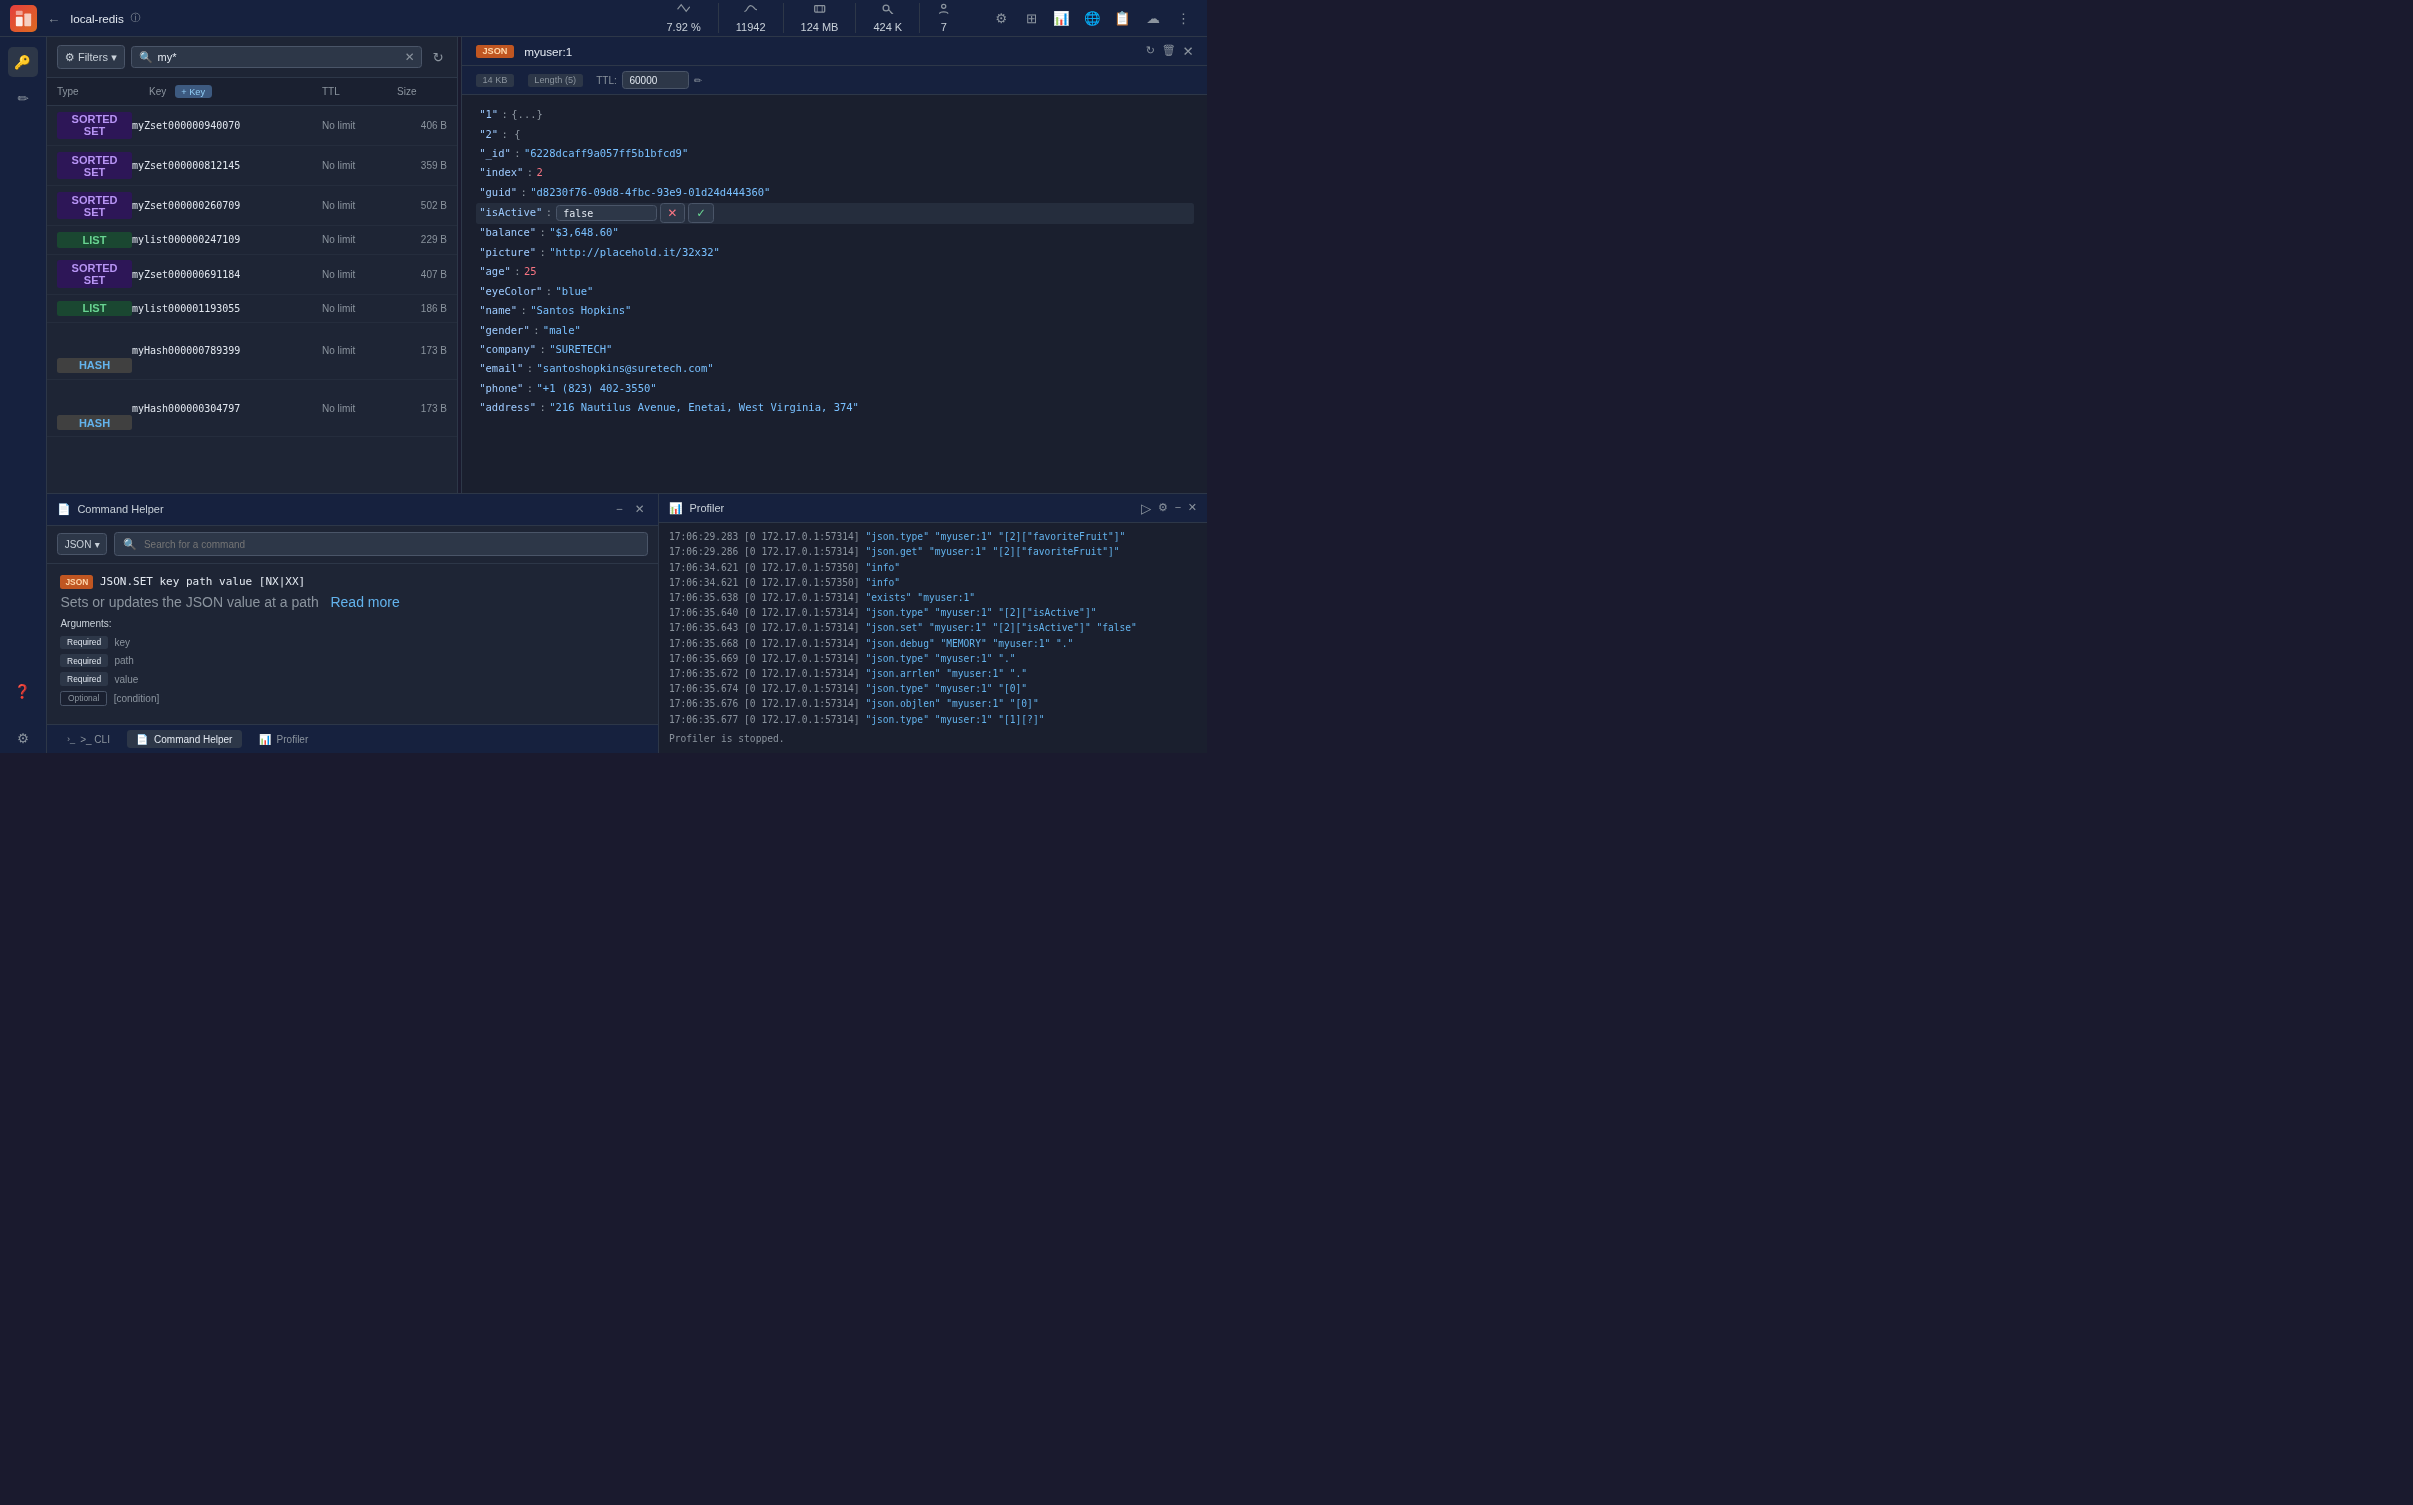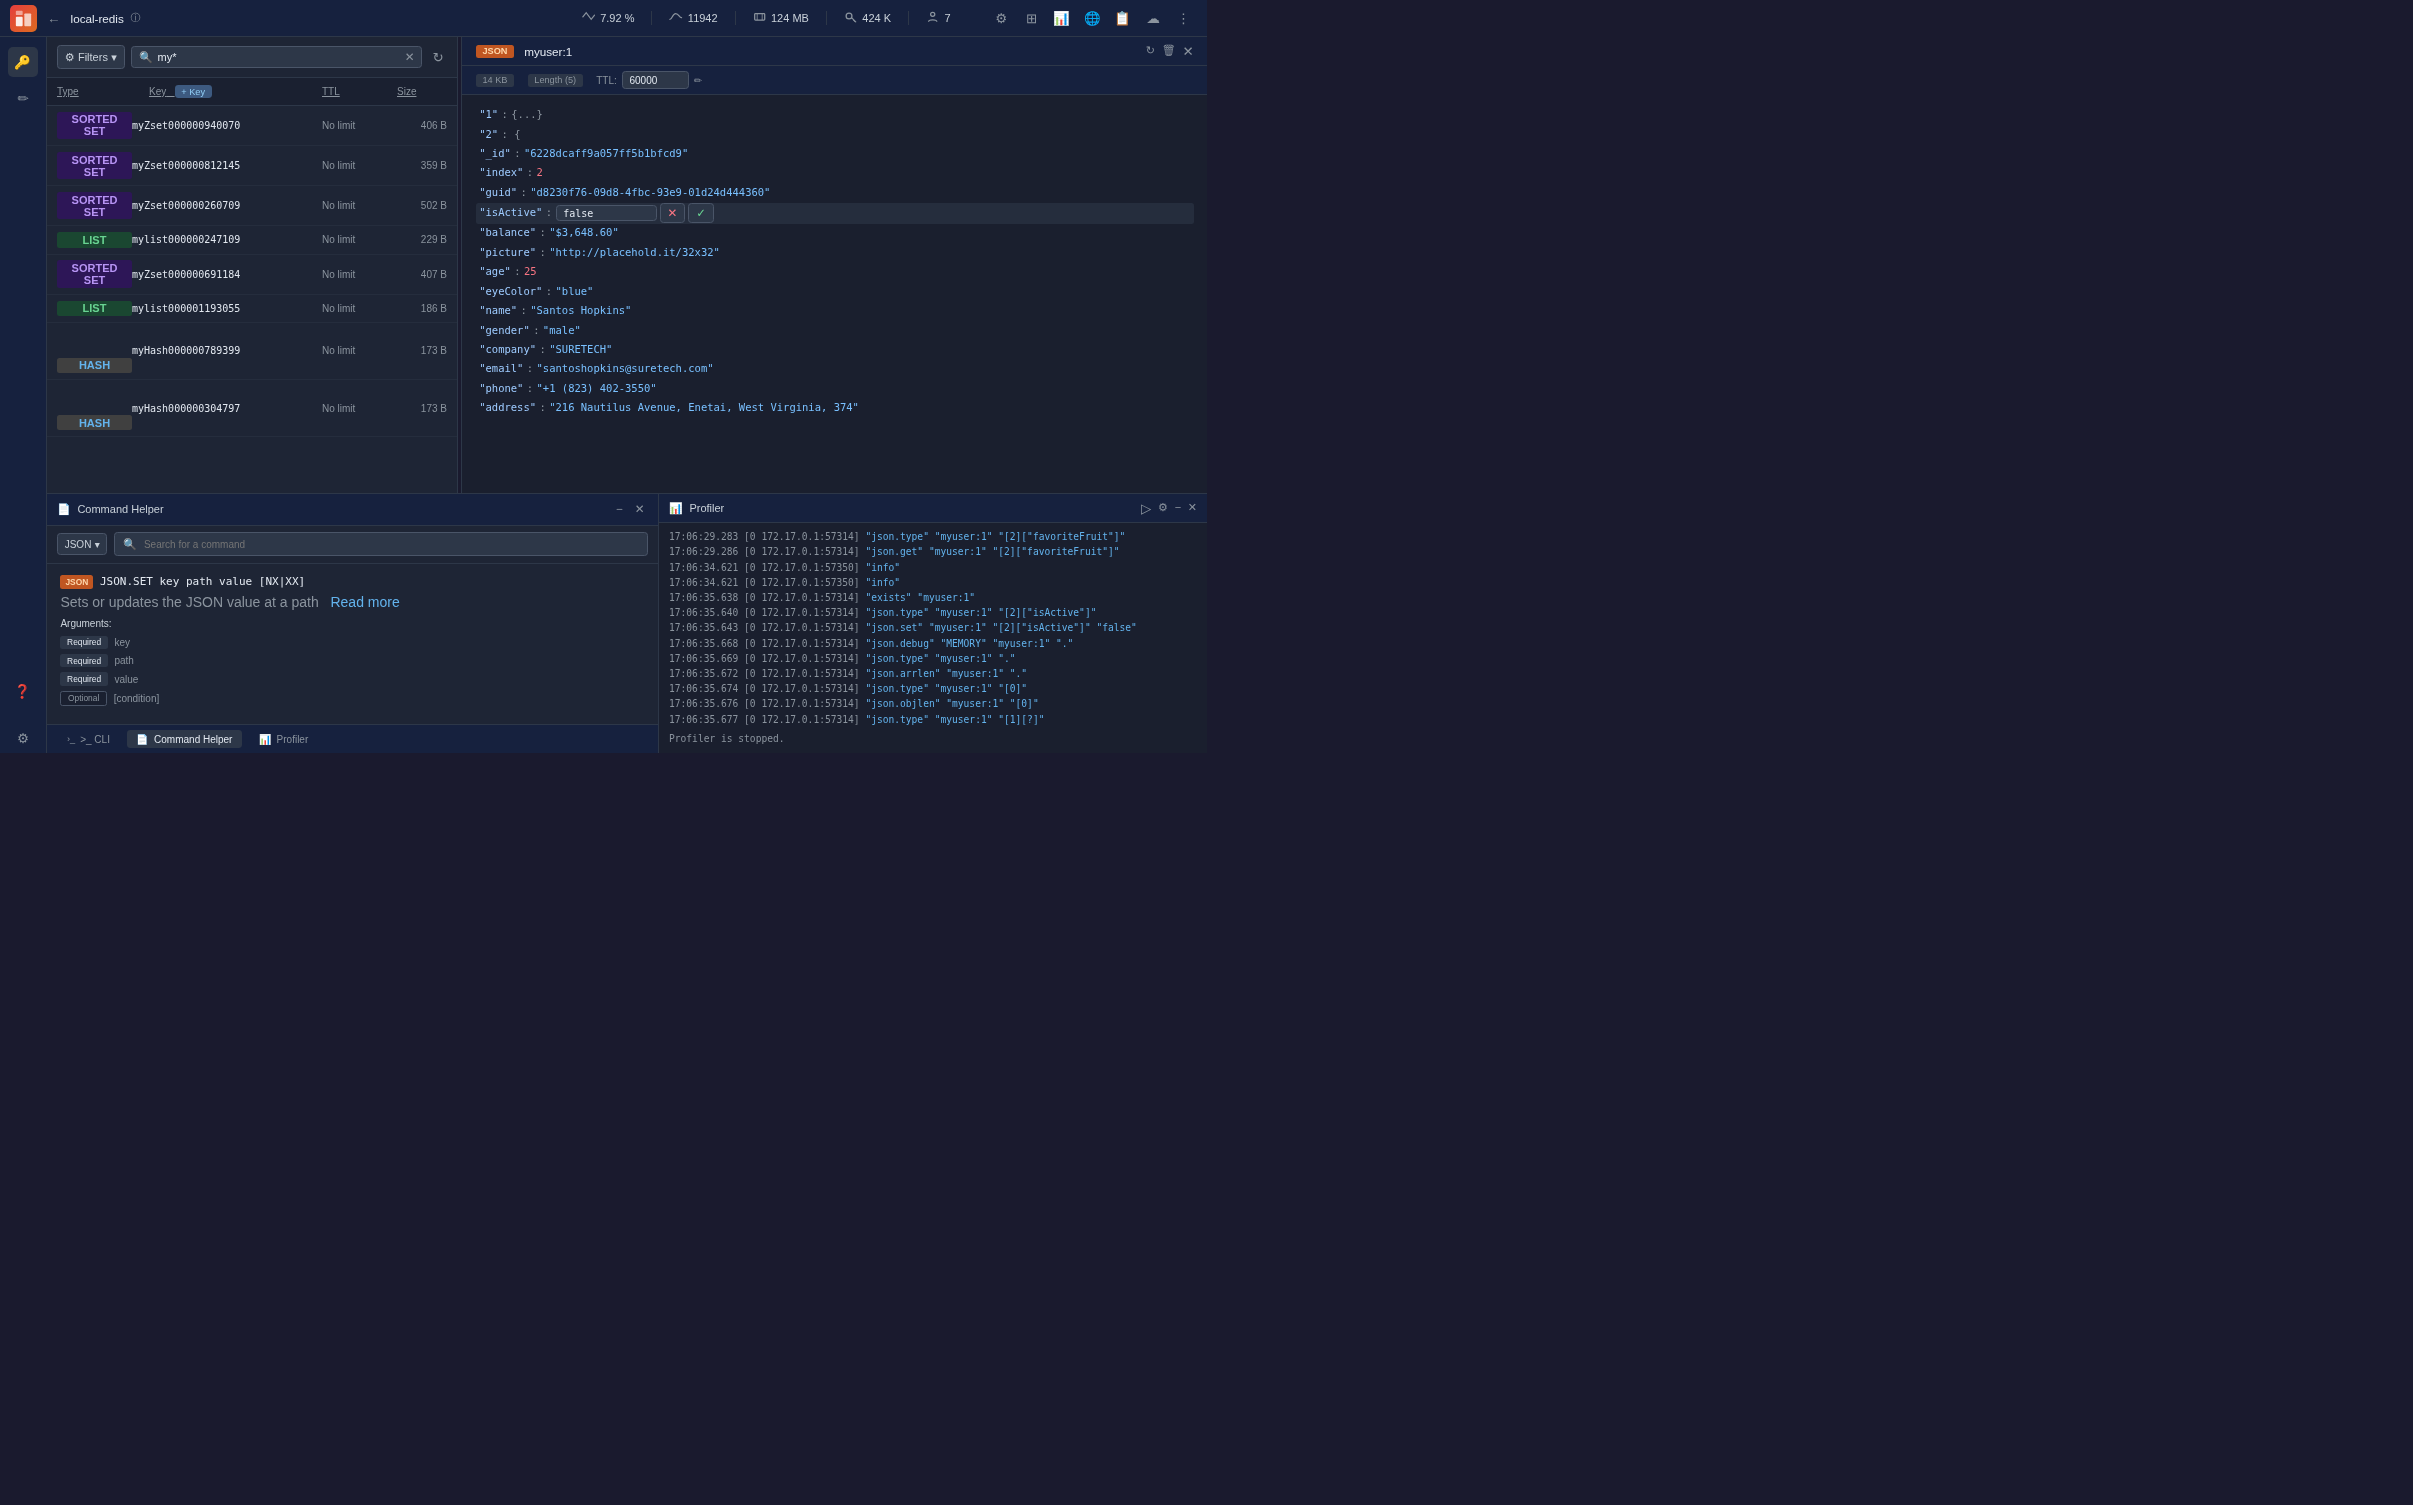--- a/index.html
+++ b/index.html
@@ -60,20 +60,21 @@
       gap: 0;
     }
     .stat-item {
       display: flex;
       align-items: center;
       gap: 5px;
       padding: 0 17px;
       border-right: 0.8px solid #2d3748;
       color: #c9d1d9;
       font-size: 11px;
+      flex-direction: column;
     }
     .stat-item:last-child { border-right: none; }
     .stat-icon { color: #8b949e; font-size: 11.7px; }
     .top-icons {
       display: flex;
       align-items: center;
       gap: 3.4px;
       margin-left: 13.4px;
     }
     .top-icon-btn {
@@ -206,21 +207,20 @@
 
     
     .col-headers {
       display: flex;
       align-items: center;
       padding: 6.7px 10px;
       border-bottom: 0.8px solid #2d3748;
       color: #8b949e;
       font-size: 10px;
       background: #1a2030;
-      text-decoration: underline;
     }
     .col-type { width: 92px; }
     .col-key { flex: 1; }
     .col-key-btn {
       display: inline-flex;
       align-items: center;
       gap: 3.4px;
       background: #3d5a80;
       color: #90cdf4;
       border: none;

